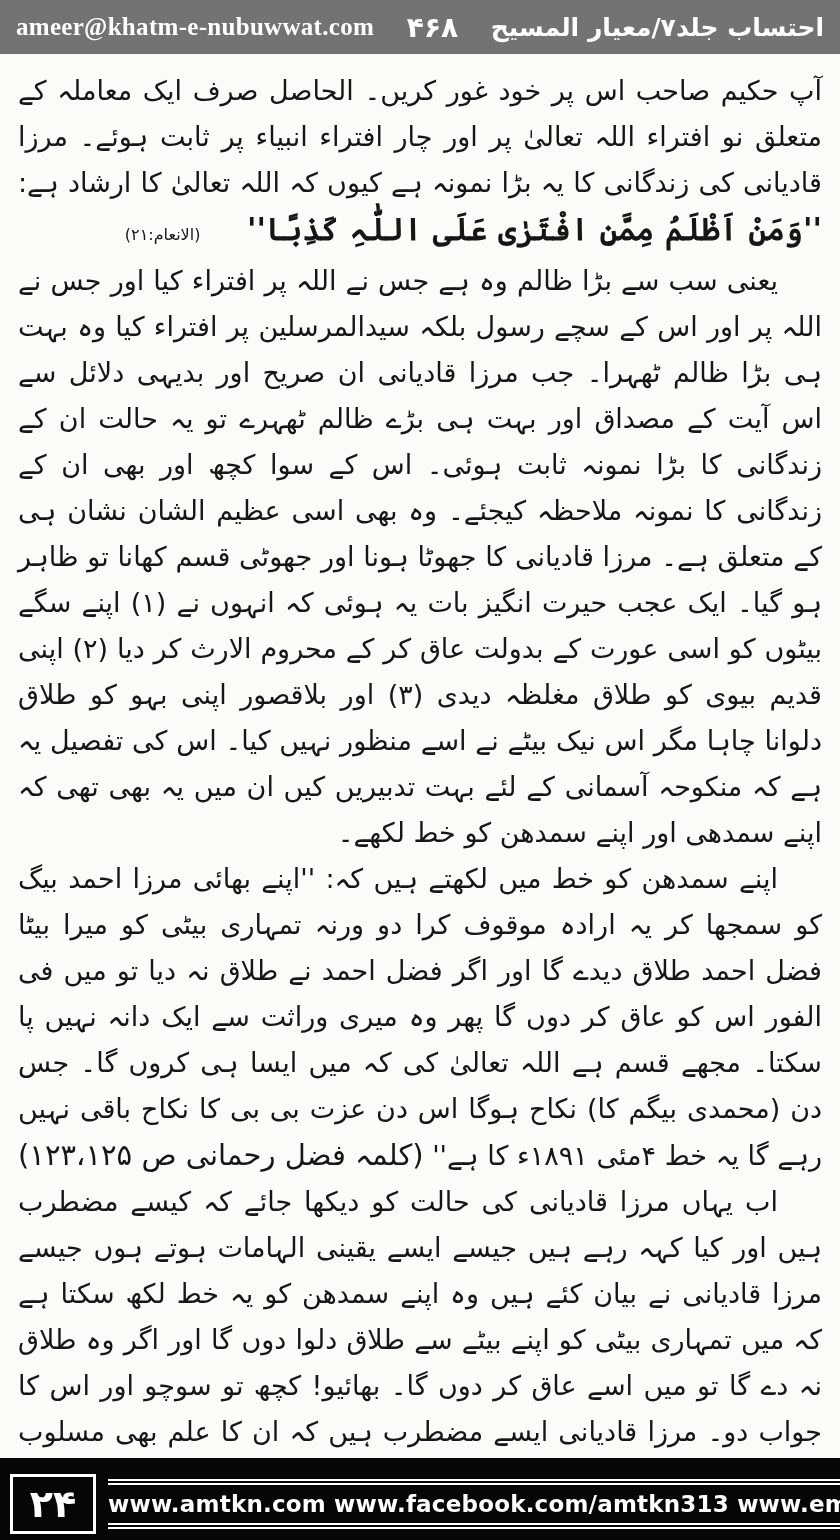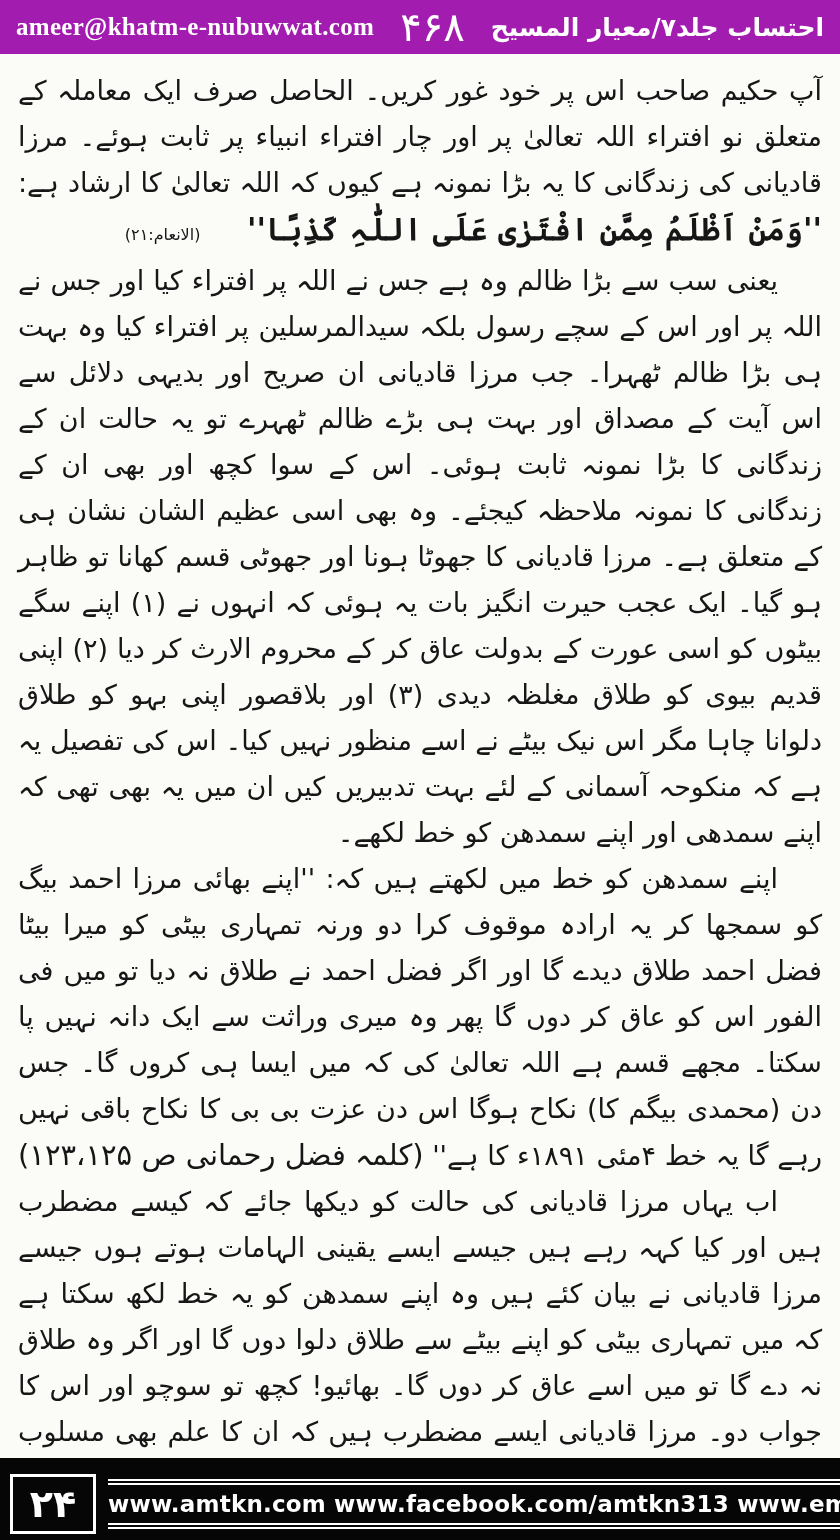--- a/index.html
+++ b/index.html
@@ -7,30 +7,30 @@
   body { background:#dddddb; font-family:"DejaVu Sans", sans-serif; }
 
   .page {
     position:relative; width:840px; height:1540px;
     background:#fbfbf8; overflow:hidden;
   }
 
   
   .topbar {
     position:absolute; top:0; left:0; right:0; height:54px;
-    background:#a21caf; color:#ffffff;
+    background:#737373; color:#ffffff;
     display:flex; align-items:center; justify-content:space-between;
     padding:0 16px;
   }
   .topbar .email {
     font-family:"Liberation Serif", serif;
     font-size:25px; font-weight:bold; letter-spacing:0.3px;
   }
   .topbar .pageno {
-    font-size:40px; font-weight:normal; direction:rtl;
+    font-size:28px; font-weight:bold; direction:rtl;
   }
   .topbar .booktitle {
     font-size:25px; direction:rtl; font-weight:bold;
   }
 
   
   .bodytext {
     position:absolute; top:54px; left:0; right:0; bottom:84px;
     padding:14px 18px 0 18px;
     direction:rtl; text-align:justify;

